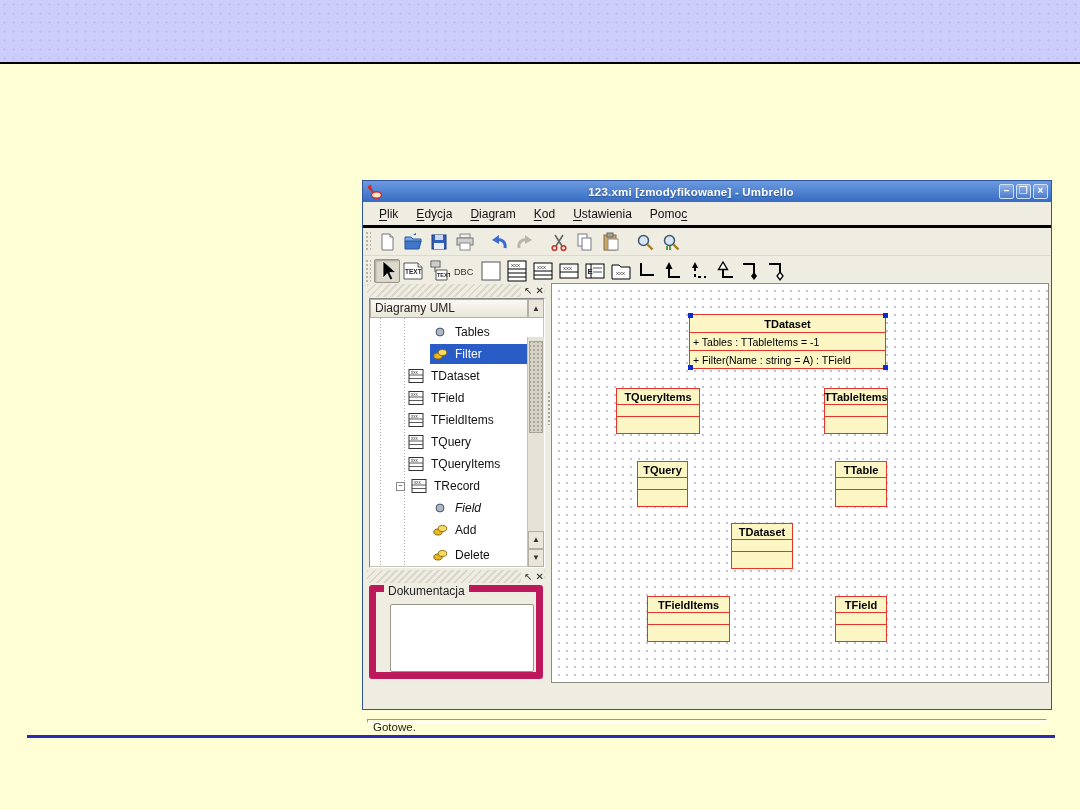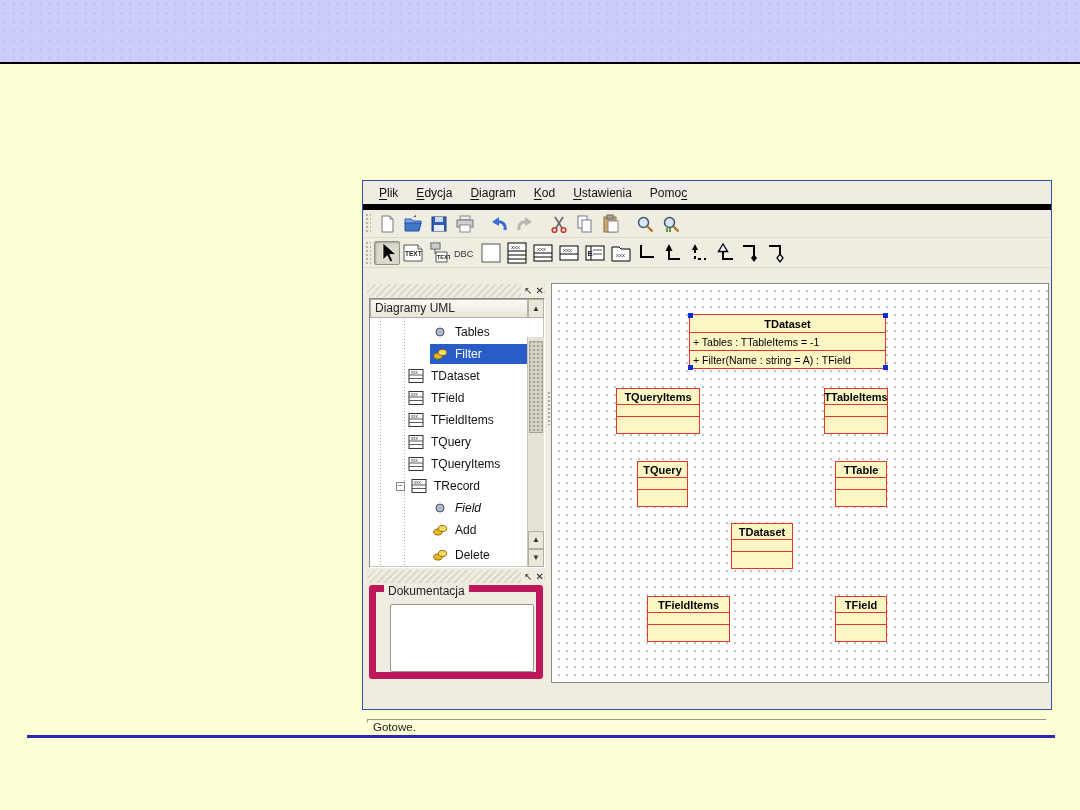--- a/index.html
+++ b/index.html
@@ -21,21 +21,21 @@
     background:linear-gradient(#6b9ae0,#356cc2);padding:0 3px;}
   .titlebar .app-icon{width:17px;height:16px;flex:0 0 auto;}
   .titlebar .title{flex:1;text-align:center;color:#fff;font-weight:bold;font-size:11.5px;
     text-shadow:0 1px 1px rgba(0,0,0,.35);letter-spacing:.2px;}
   .win-controls{display:flex;gap:2px;flex:0 0 auto;}
   .win-btn{width:15px;height:15px;box-sizing:border-box;border:1px solid #cfe0f8;border-radius:2px;
     background:linear-gradient(#8fb2e8,#4b7bcd);color:#fff;font-size:10px;line-height:12px;
     text-align:center;font-weight:bold;cursor:default;}
 
   .menubar{height:23px;display:flex;align-items:center;gap:2px;padding:0 8px;
-    border-bottom:6px solid #000000;background:#efece2;}
+    border-bottom:3px solid #000000;background:#efece2;}
   .menu-item{padding:2px 8px;font-size:12px;color:#111;}
   .menu-item u{text-underline-offset:2px;}
 
   .toolbar{display:flex;align-items:center;background:#efece2;border-bottom:1px solid #ddd9cc;}
   .toolbar.main{height:27px;}
   .toolbar.uml{height:29px;}
   .tb-grip{width:6px;height:80%;margin:0 3px 0 2px;
     background-image:radial-gradient(circle,#b7b3a4 1px,transparent 1.2px);
     background-size:4px 4px;}
   .tb-btn{width:26px;height:24px;display:flex;align-items:center;justify-content:center;
@@ -108,20 +108,35 @@
     font-size:11.5px;padding:1px 5px;color:#222;margin-top:32px;}
 </style>
 </head>
 <body>
 
 <div id="stage">
   <div class="top-band"></div>
   <div class="bottom-rule"></div>
 
   <div class="window">
+    <div class="titlebar">
+      <span class="app-icon">
+        <svg width="17" height="16" viewBox="0 0 17 16">
+          <path d="M3 2l3 4M5 1l-2 4M4 5l5 5" stroke="#d22" stroke-width="1.4" fill="none"></path>
+          <circle cx="3.5" cy="3" r="1.6" fill="#d22"></circle>
+          <ellipse cx="10.5" cy="11" rx="5" ry="3.2" fill="#f6e9c8" stroke="#d22" stroke-width="1.4"></ellipse>
+        </svg>
+      </span>
+      <span class="title">123.xmi [zmodyfikowane] - Umbrello</span>
+      <span class="win-controls">
+          <span class="win-btn">–</span>
+          <span class="win-btn">❒</span>
+          <span class="win-btn">×</span>
+        </span>
+    </div>
 
     <div class="menubar">
         <span class="menu-item"><u>P</u>lik</span>
         <span class="menu-item"><u>E</u>dycja</span>
         <span class="menu-item"><u>D</u>iagram</span>
         <span class="menu-item"><u>K</u>od</span>
         <span class="menu-item"><u>U</u>stawienia</span>
         <span class="menu-item">Pomo<u>c</u></span>
       </div>
 

